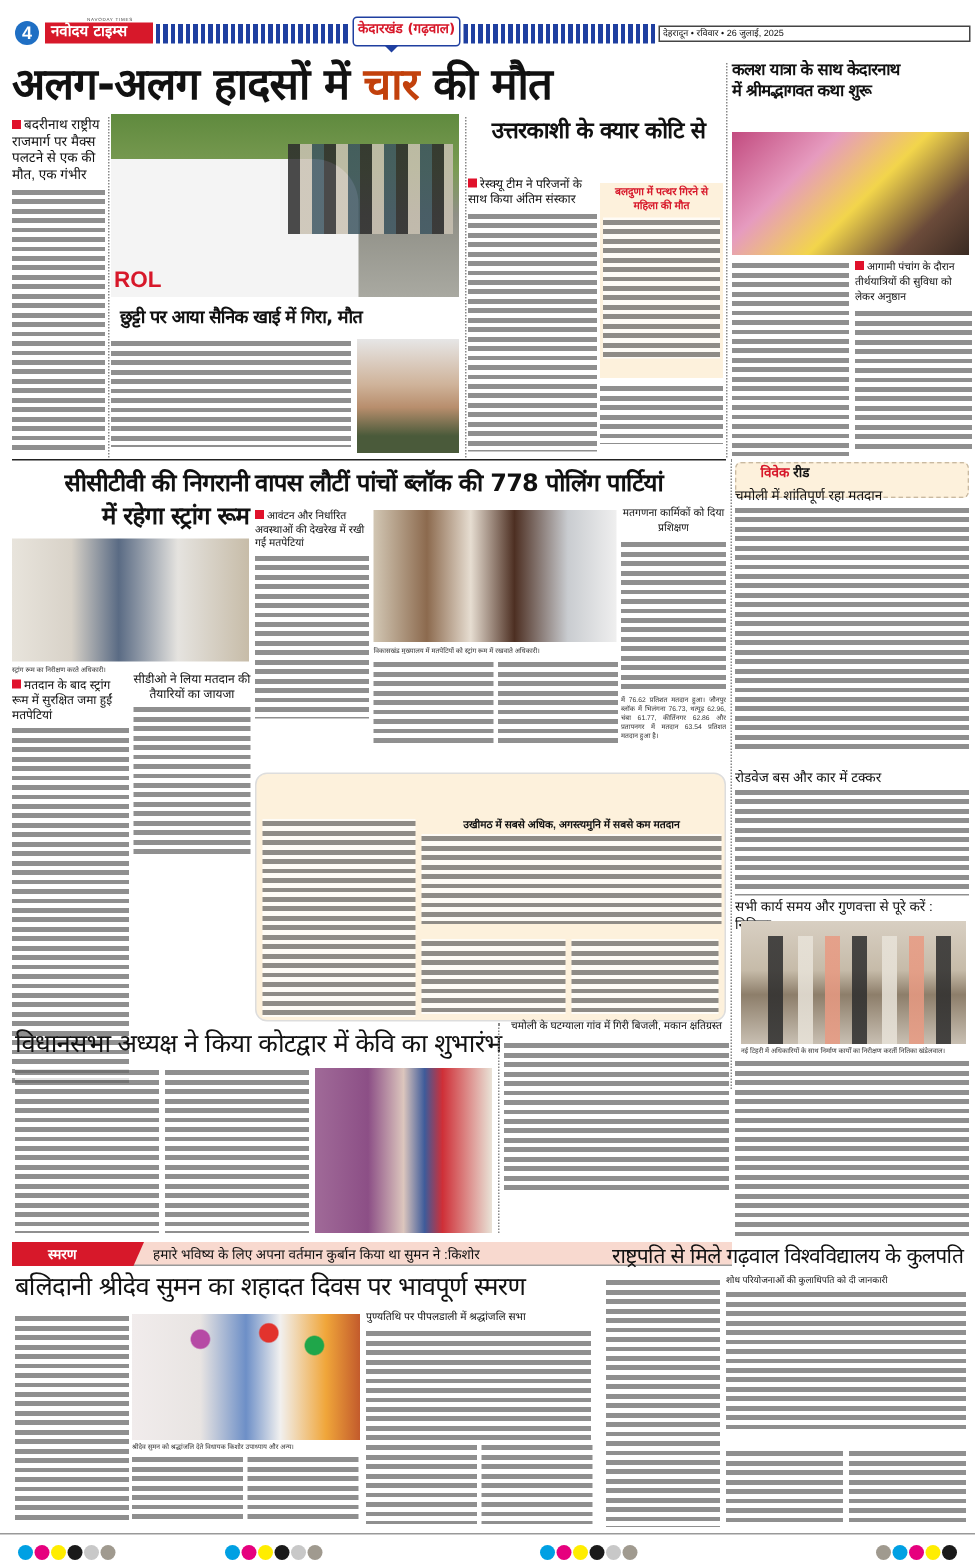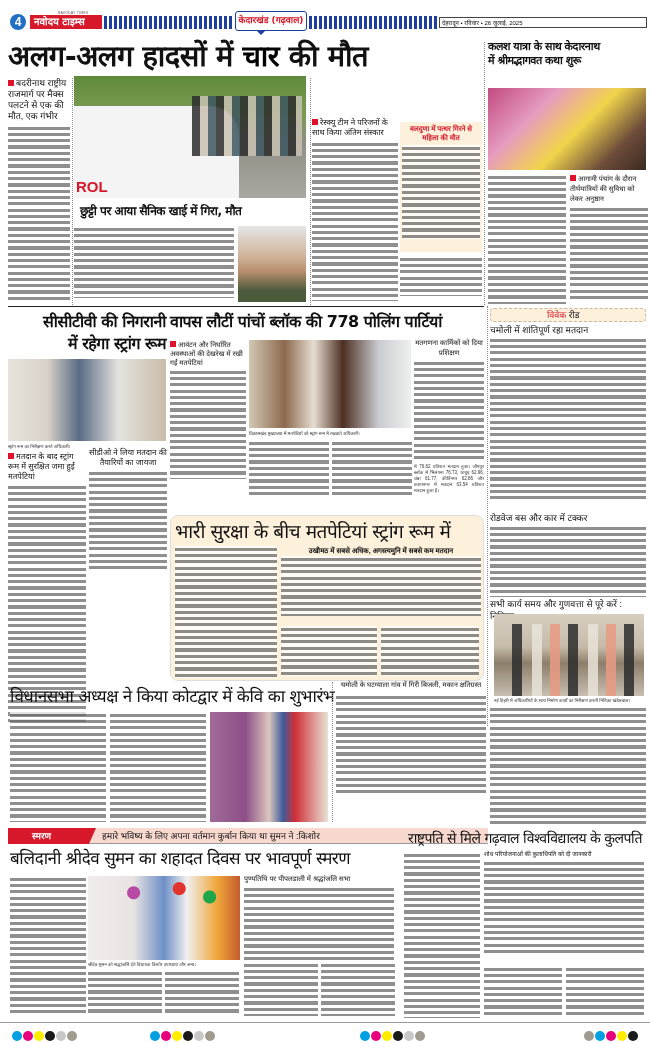--- a/index.html
+++ b/index.html
@@ -24,21 +24,21 @@
   <div class="abs" style="left:58px;top:11px;font-size:3px;color:#444;letter-spacing:.5px">NAVODAY TIMES</div>
   <div class="abs" style="left:30px;top:15px;width:72px;height:14px;background:#d7182a;color:#fff;font-size:10px;font-weight:bold;line-height:14px;padding-left:4px;font-family:'DejaVu Sans',sans-serif">नवोदय टाइम्स</div>
   <div class="abs" style="left:104px;top:16px;width:130px;height:13px;background:repeating-linear-gradient(90deg,#1f3fa0 0,#1f3fa0 3px,#fff 3px,#fff 5px)"></div>
   <div class="abs" style="left:235px;top:11px;width:72px;height:20px;border:1.5px solid #1f3fa0;background:#fff;color:#d7182a;font-size:9px;font-weight:bold;text-align:center;line-height:17px;border-radius:3px;font-family:'DejaVu Sans',sans-serif">केदारखंड (गढ़वाल)</div>
   <div class="abs" style="left:256px;top:30px;width:0;height:0;border-left:5px solid transparent;border-right:5px solid transparent;border-top:5px solid #1f3fa0"></div>
   <div class="abs" style="left:309px;top:16px;width:128px;height:13px;background:repeating-linear-gradient(90deg,#1f3fa0 0,#1f3fa0 3px,#fff 3px,#fff 5px)"></div>
   <div class="abs" style="left:439px;top:17px;width:208px;height:11px;border:1px solid #444;font-size:6px;line-height:10px;padding-left:2px;white-space:nowrap">देहरादून • रविवार • 26 जुलाई, 2025</div>
 </div>
 
 <div class="abs hl" style="left:8px;top:38px;font-size:29px;line-height:36px">
-  <span>अलग-अलग हादसों में </span><span style="color:#000000">चार</span><span> की मौत</span>
+  <span>अलग-अलग हादसों में </span><span style="color:#c2410c">चार</span><span> की मौत</span>
 </div>
 
 <div class="abs" style="left:8px;top:78px;width:62px">
   <div class="sub"><span class="sq"></span><span>बदरीनाथ राष्ट्रीय राजमार्ग पर मैक्स पलटने से एक की मौत, एक गंभीर</span></div>
   <div class="txt filler" style="height:175px;margin-top:3px"></div>
 </div>
 <div class="abs vr" style="left:72px;top:78px;height:227px"></div>
 
 <div class="abs photo" style="left:74px;top:76px;width:232px;height:122px;background:linear-gradient(180deg,#5f8a3e 0%,#7a9b52 30%,#8f8f86 55%,#a9a9a1 100%)">
   <div class="abs" style="left:0;top:30px;width:165px;height:92px;background:#f4f4f4;border-radius:0 30px 0 0"></div>
@@ -47,20 +47,21 @@
 
 </div>
 
 <div class="abs hl" style="left:80px;top:200px;font-size:12px;line-height:22px">छुट्टी पर आया सैनिक खाई में गिरा, मौत</div>
 <div class="abs txt filler" style="left:74px;top:226px;width:160px;height:72px"></div>
 <div class="abs photo" style="left:238px;top:226px;width:68px;height:76px;background:linear-gradient(180deg,#e6e6e6 0%,#cfb39a 40%,#b88e6d 60%,#4a5a3a 85%)"></div>
 
 <div class="abs vr" style="left:310px;top:78px;height:227px"></div>
 
 <div class="abs hl" style="left:318px;top:78px;font-size:15px;line-height:19px;text-align:center;width:162px">
+  <div>उत्तरकाशी के क्यार कोटि से</div>
 </div>
 <div class="abs" style="left:312px;top:118px;width:86px">
   <div class="sub" style="font-size:8px;line-height:10px"><span class="sq"></span><span>रेस्क्यू टीम ने परिजनों के साथ किया अंतिम संस्कार</span></div>
   <div class="txt filler" style="height:160px;margin-top:3px"></div>
 </div>
 <div class="abs" style="left:400px;top:122px;width:82px;height:130px;background:#fdf1dc;padding:2px">
   <div style="color:#d7182a;font-size:7px;font-weight:bold;line-height:9px;text-align:center">बलदुणा में पत्थर गिरने से महिला की मौत</div>
   <div class="txt filler" style="height:94px;margin-top:3px"></div>
 </div>
 <div class="abs txt filler" style="left:400px;top:256px;width:82px;height:40px"></div>
@@ -104,21 +105,21 @@
 <div class="abs cap" style="left:249px;top:430px;width:162px">विकासखंड मुख्यालय में मतपेटियों को स्ट्रांग रूम में रखवाते अधिकारी।</div>
 <div class="abs txt filler" style="left:249px;top:440px;width:80px;height:56px"></div>
 <div class="abs txt filler" style="left:332px;top:440px;width:80px;height:56px"></div>
 <div class="abs" style="left:414px;top:338px;width:70px">
   <div class="sub" style="font-size:7px;line-height:10px;text-align:center">मतगणना कार्मिकों को दिया प्रशिक्षण</div>
   <div class="txt filler" style="height:100px;margin-top:2px"></div>
   <div class="txt" style="margin-top:4px;height:38px;font-size:4.5px;line-height:6px">में 76.62 प्रतिशत मतदान हुआ। जौनपुर ब्लॉक में भिलंगना 76.73, थत्यूड़ 62.96, चंबा 61.77, कीर्तिनगर 62.86 और प्रतापनगर में मतदान 63.54 प्रतिशत मतदान हुआ है।</div>
 </div>
 
 <div class="abs vr" style="left:487px;top:306px;height:420px"></div>
-<div class="abs" style="left:490px;top:308px;width:156px;height:14px;background:#fdf1dc;border:1px dashed #c9b9a0;border-radius:4px;padding-left:56px;font-size:9px;font-weight:normal;line-height:12px">
+<div class="abs" style="left:490px;top:308px;width:156px;height:24px;background:#fdf1dc;border:1px dashed #c9b9a0;border-radius:4px;padding-left:16px;font-size:9px;font-weight:bold;line-height:12px">
   <span style="color:#d7182a">विवेक</span><span> रीड</span>
 </div>
 <div class="abs" style="left:490px;top:324px;width:156px">
   <div class="sub" style="font-size:9px;line-height:12px;font-weight:normal">चमोली में शांतिपूर्ण रहा मतदान</div>
   <div class="txt filler" style="height:82px;margin-top:1px"></div>
 </div>
 <div class="abs" style="left:490px;top:418px;width:156px">
   <div class="txt filler" style="height:82px;margin-top:1px"></div>
 </div>
 <div class="abs" style="left:490px;top:512px;width:156px">
@@ -128,21 +129,20 @@
 <div class="abs" style="left:490px;top:598px;width:156px">
   <div class="sub" style="font-size:9px;line-height:12px;font-weight:normal">सभी कार्य समय और गुणवत्ता से पूरे करें : नितिका</div>
 </div>
 <div class="abs photo" style="left:494px;top:614px;width:150px;height:82px;background:linear-gradient(180deg,#d8cfc2 0%,#c6bba9 40%,#8d7e6a 60%,#c8bfb2 100%)">
   <div class="abs" style="left:18px;top:10px;width:126px;height:72px;background:repeating-linear-gradient(90deg,#2d2d2d 0,#2d2d2d 10px,transparent 10px,transparent 20px,#e8e3d9 20px,#e8e3d9 30px,transparent 30px,transparent 38px,#e89a82 38px,#e89a82 48px,transparent 48px,transparent 56px);opacity:.85"></div>
 </div>
 <div class="abs cap" style="left:494px;top:697px;width:150px">नई टिहरी में अधिकारियों के साथ निर्माण कार्यों का निरीक्षण करतीं नितिका खंडेलवाल।</div>
 <div class="abs txt filler" style="left:490px;top:706px;width:156px;height:120px"></div>
 
 <div class="abs" style="left:170px;top:515px;width:314px;height:166px;background:#fdf1dc;border:1px solid #ddd;border-radius:8px">
-  <div class="abs hl" style="left:4px;top:2px;font-size:19px;line-height:26px;font-weight:normal;font-family:'DejaVu Serif',serif">भारी सुरक्षा के बीच मतपेटियां स्ट्रांग रूम में</div>
   <div class="abs txt filler" style="left:4px;top:30px;width:102px;height:132px"></div>
   <div class="abs" style="left:110px;top:30px;width:200px;font-size:7px;font-weight:bold;text-align:center;line-height:9px">उखीमठ में सबसे अधिक, अगस्त्यमुनि में सबसे कम मतदान</div>
   <div class="abs txt filler" style="left:110px;top:40px;width:200px;height:60px"></div>
   <div class="abs txt filler" style="left:110px;top:110px;width:96px;height:50px"></div>
   <div class="abs txt filler" style="left:210px;top:110px;width:98px;height:50px"></div>
 </div>
 
 <div class="abs hl" style="left:10px;top:684px;font-size:17px;line-height:24px;font-weight:normal">विधानसभा अध्यक्ष ने किया कोटद्वार में केवि का शुभारंभ</div>
 <div class="abs txt filler" style="left:10px;top:712px;width:96px;height:110px"></div>
 <div class="abs txt filler" style="left:110px;top:712px;width:96px;height:110px"></div>

